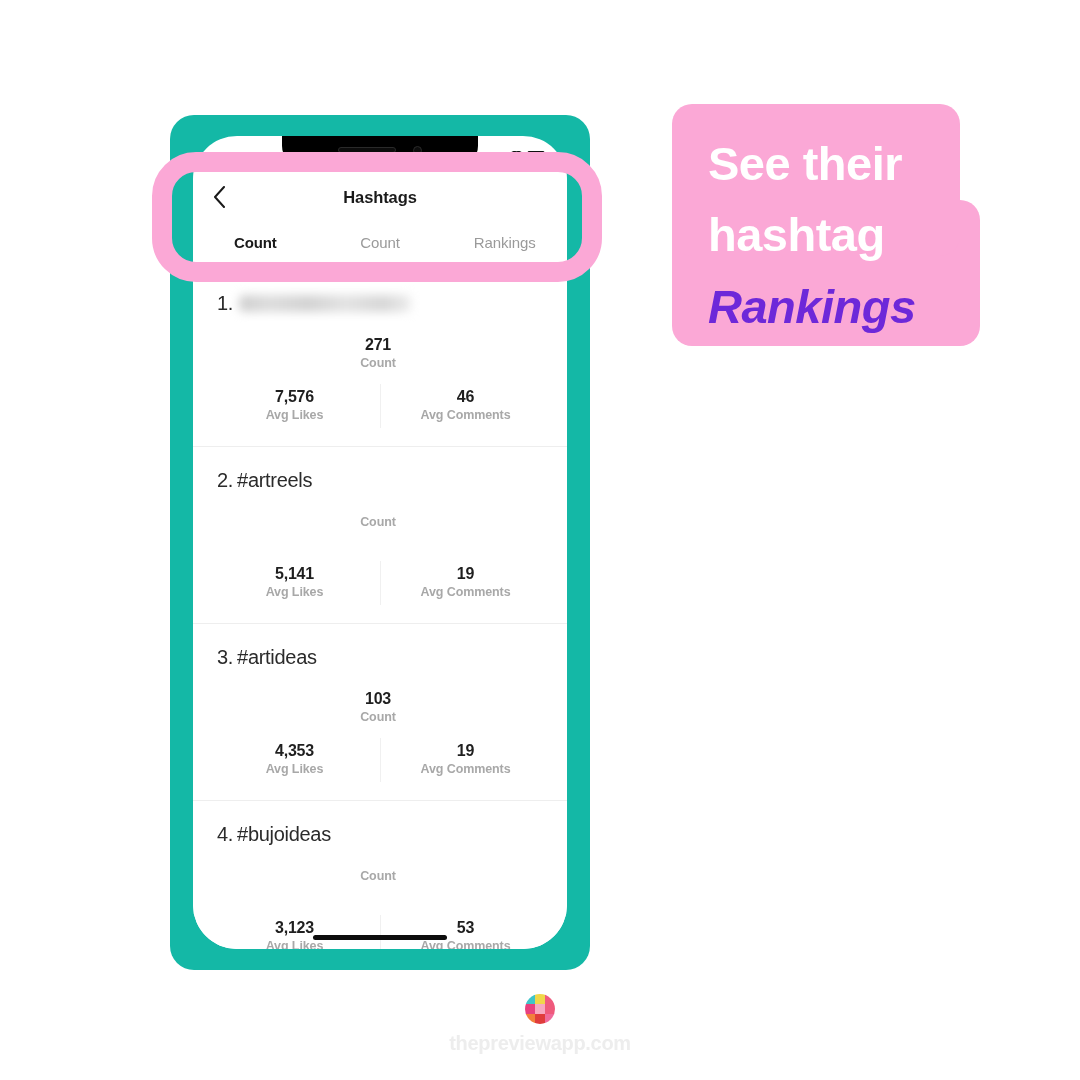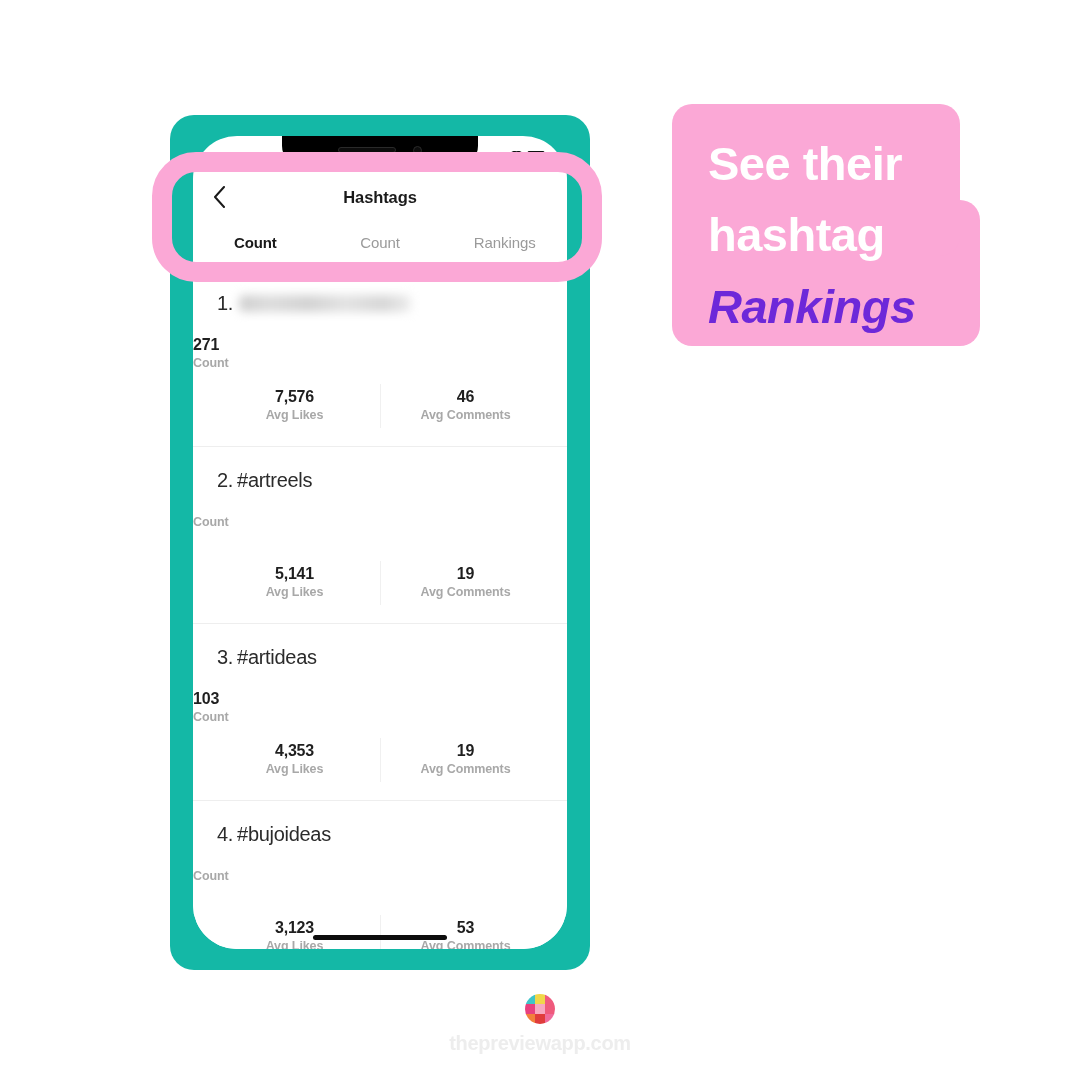--- a/index.html
+++ b/index.html
@@ -208,20 +208,21 @@
     filter: blur(5px);
     vertical-align: middle;
     margin-left: 2px;
     position: relative;
     top: -1px;
   }
   .count-block {
     position: absolute;
     top: 66px;
     left: 0; right: 4px;
+    text-align: center;
   }
   .metric-value {
     font-size: 16px;
     font-weight: bold;
     color: #1f1f1f;
     letter-spacing: -0.2px;
     line-height: 1.15;
   }
   .metric-label {
     font-size: 12.5px;

